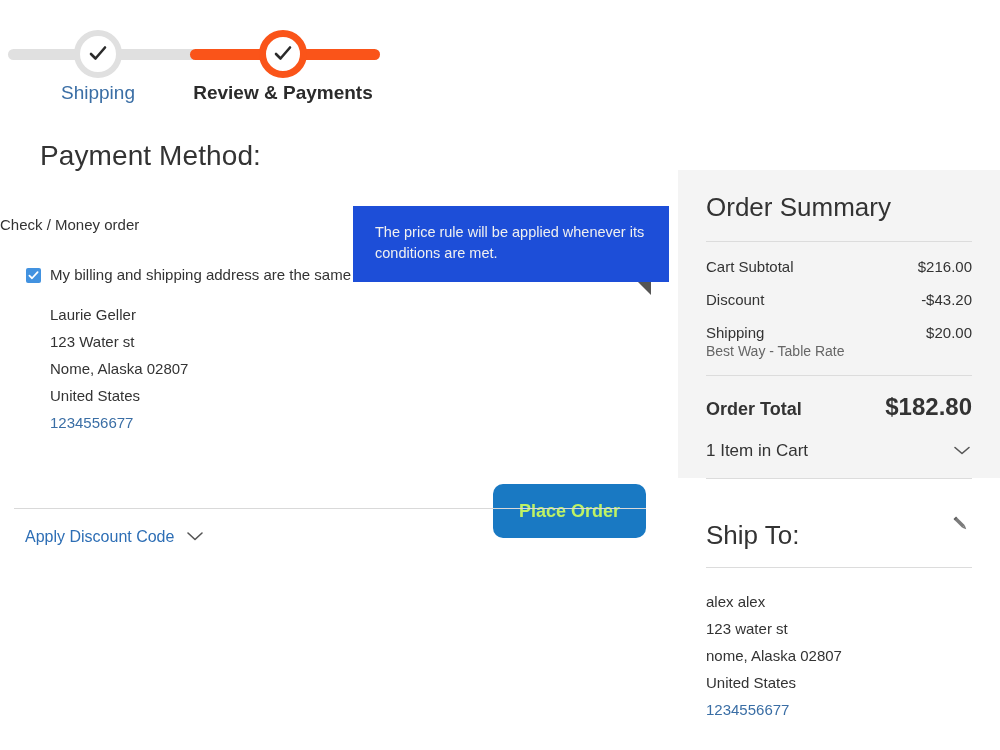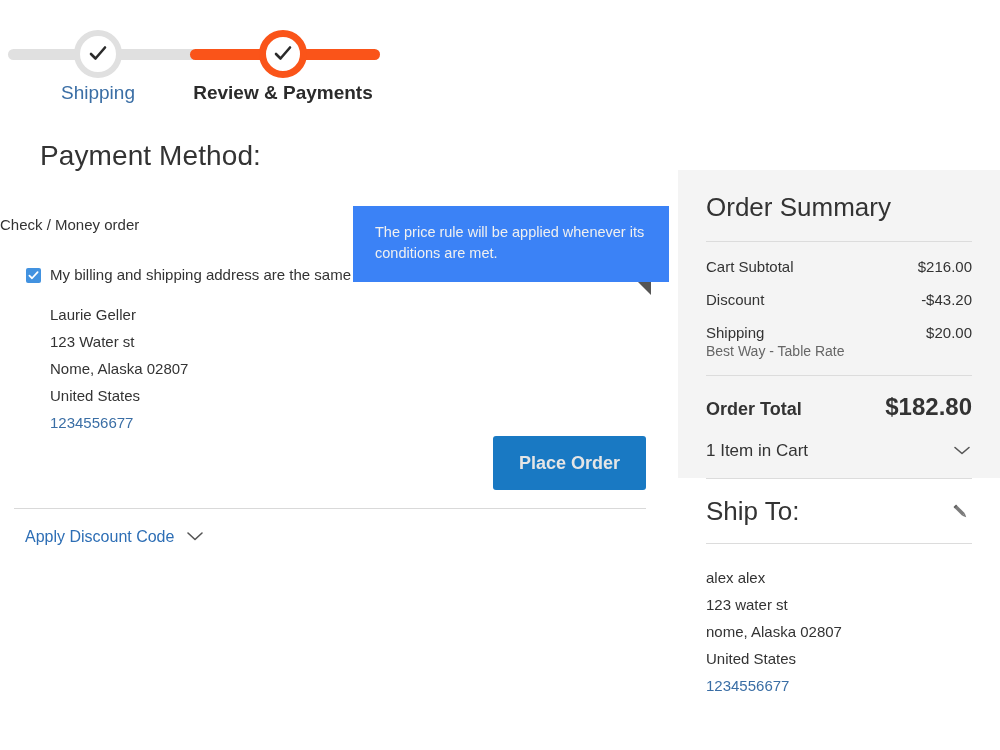--- a/index.html
+++ b/index.html
@@ -97,21 +97,21 @@
     color: #333333;
     line-height: 27px;
   }
   .address-block .phone { color: #3a6ea5; cursor: pointer; }
 
   
   .tooltip {
     position: absolute;
     left: 353px; top: 206px;
     width: 316px;
-    background: #3b82f6;
+    background: #1d4ed8;
     color: #f0f0f0;
     padding: 16px 22px 18px 22px;
     font-size: 14.5px;
     line-height: 21px;
   }
   .tooltip-tail {
     position: absolute;
     right: 18px; bottom: -13px;
     width: 0; height: 0;
     border-left: 13px solid transparent;
@@ -121,29 +121,30 @@
 
   
   .place-order-row {
     position: absolute;
     left: 0; top: 436px;
     width: 646px;
     display: flex; justify-content: flex-end;
   }
   .place-order-btn {
     background: #1979c3;
-    color: #e5e5e5;
+    color: #bef264;
     border: 0;
-    border-radius: 3px;
+    border-radius: 10px;
     font-family: "Liberation Sans", sans-serif;
     font-size: 18px;
     font-weight: bold;
     padding: 18px 26px;
     cursor: pointer;
     line-height: 1;
+    margin-top: 48px;
   }
 
   .divider-left {
     position: absolute;
     left: 14px; top: 508px;
     width: 632px; height: 1px;
     background: #d9d9d9;
   }
 
   .discount-toggle {
@@ -199,21 +200,21 @@
   .ship-to {
     position: absolute;
     left: 678px; top: 496px;
     width: 322px;
     padding: 0 28px;
   }
   .ship-to-head {
     display: flex; justify-content: space-between; align-items: center;
     padding-bottom: 16px;
   }
-  .ship-to-title { font-size: 26px; font-weight: 400; color: #333333; }
+  .ship-to-title { font-size: 26px; font-weight: 400; color: #333333; margin-top: 24px; }
   .edit-btn { background: none; border: 0; padding: 0; cursor: pointer; line-height: 0; }
 
   .ship-to-addr { padding-top: 20px; }
   .ship-to-addr div { font-size: 15px; color: #333333; line-height: 27px; }
   .ship-to-addr .phone { color: #3a6ea5; cursor: pointer; }
 </style>
 </head>
 <body>
 
 <div class="page">

